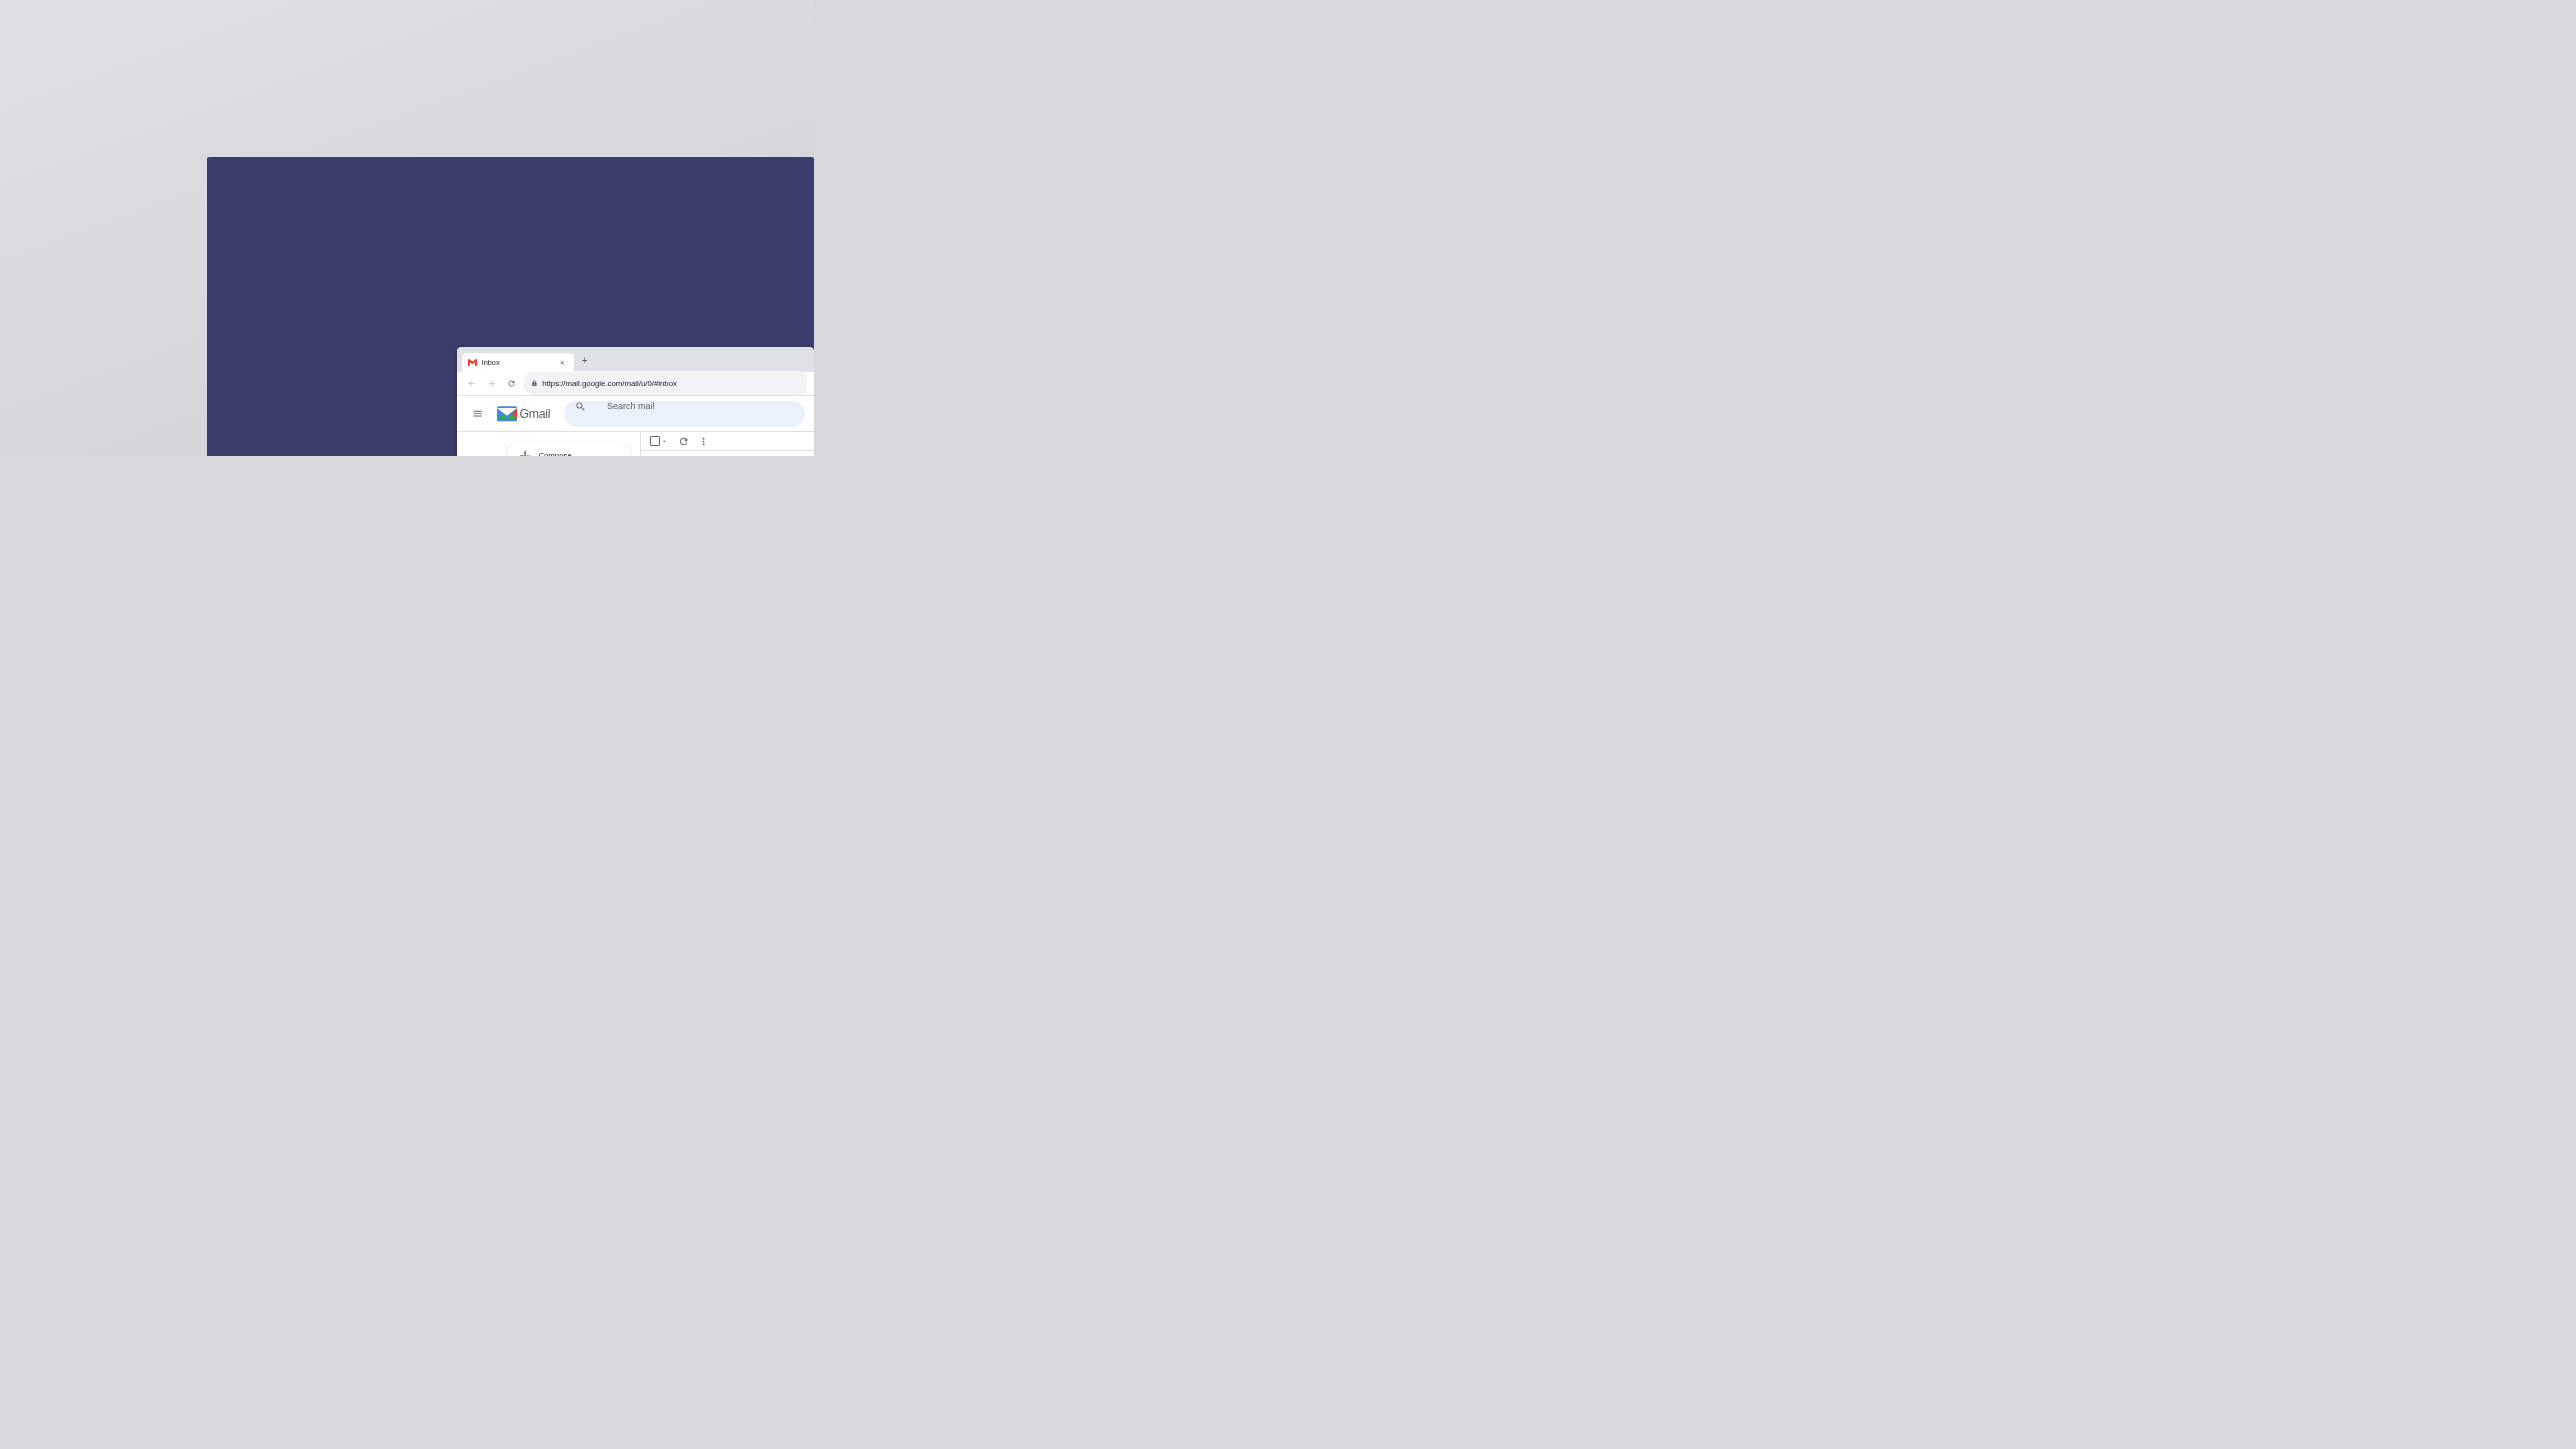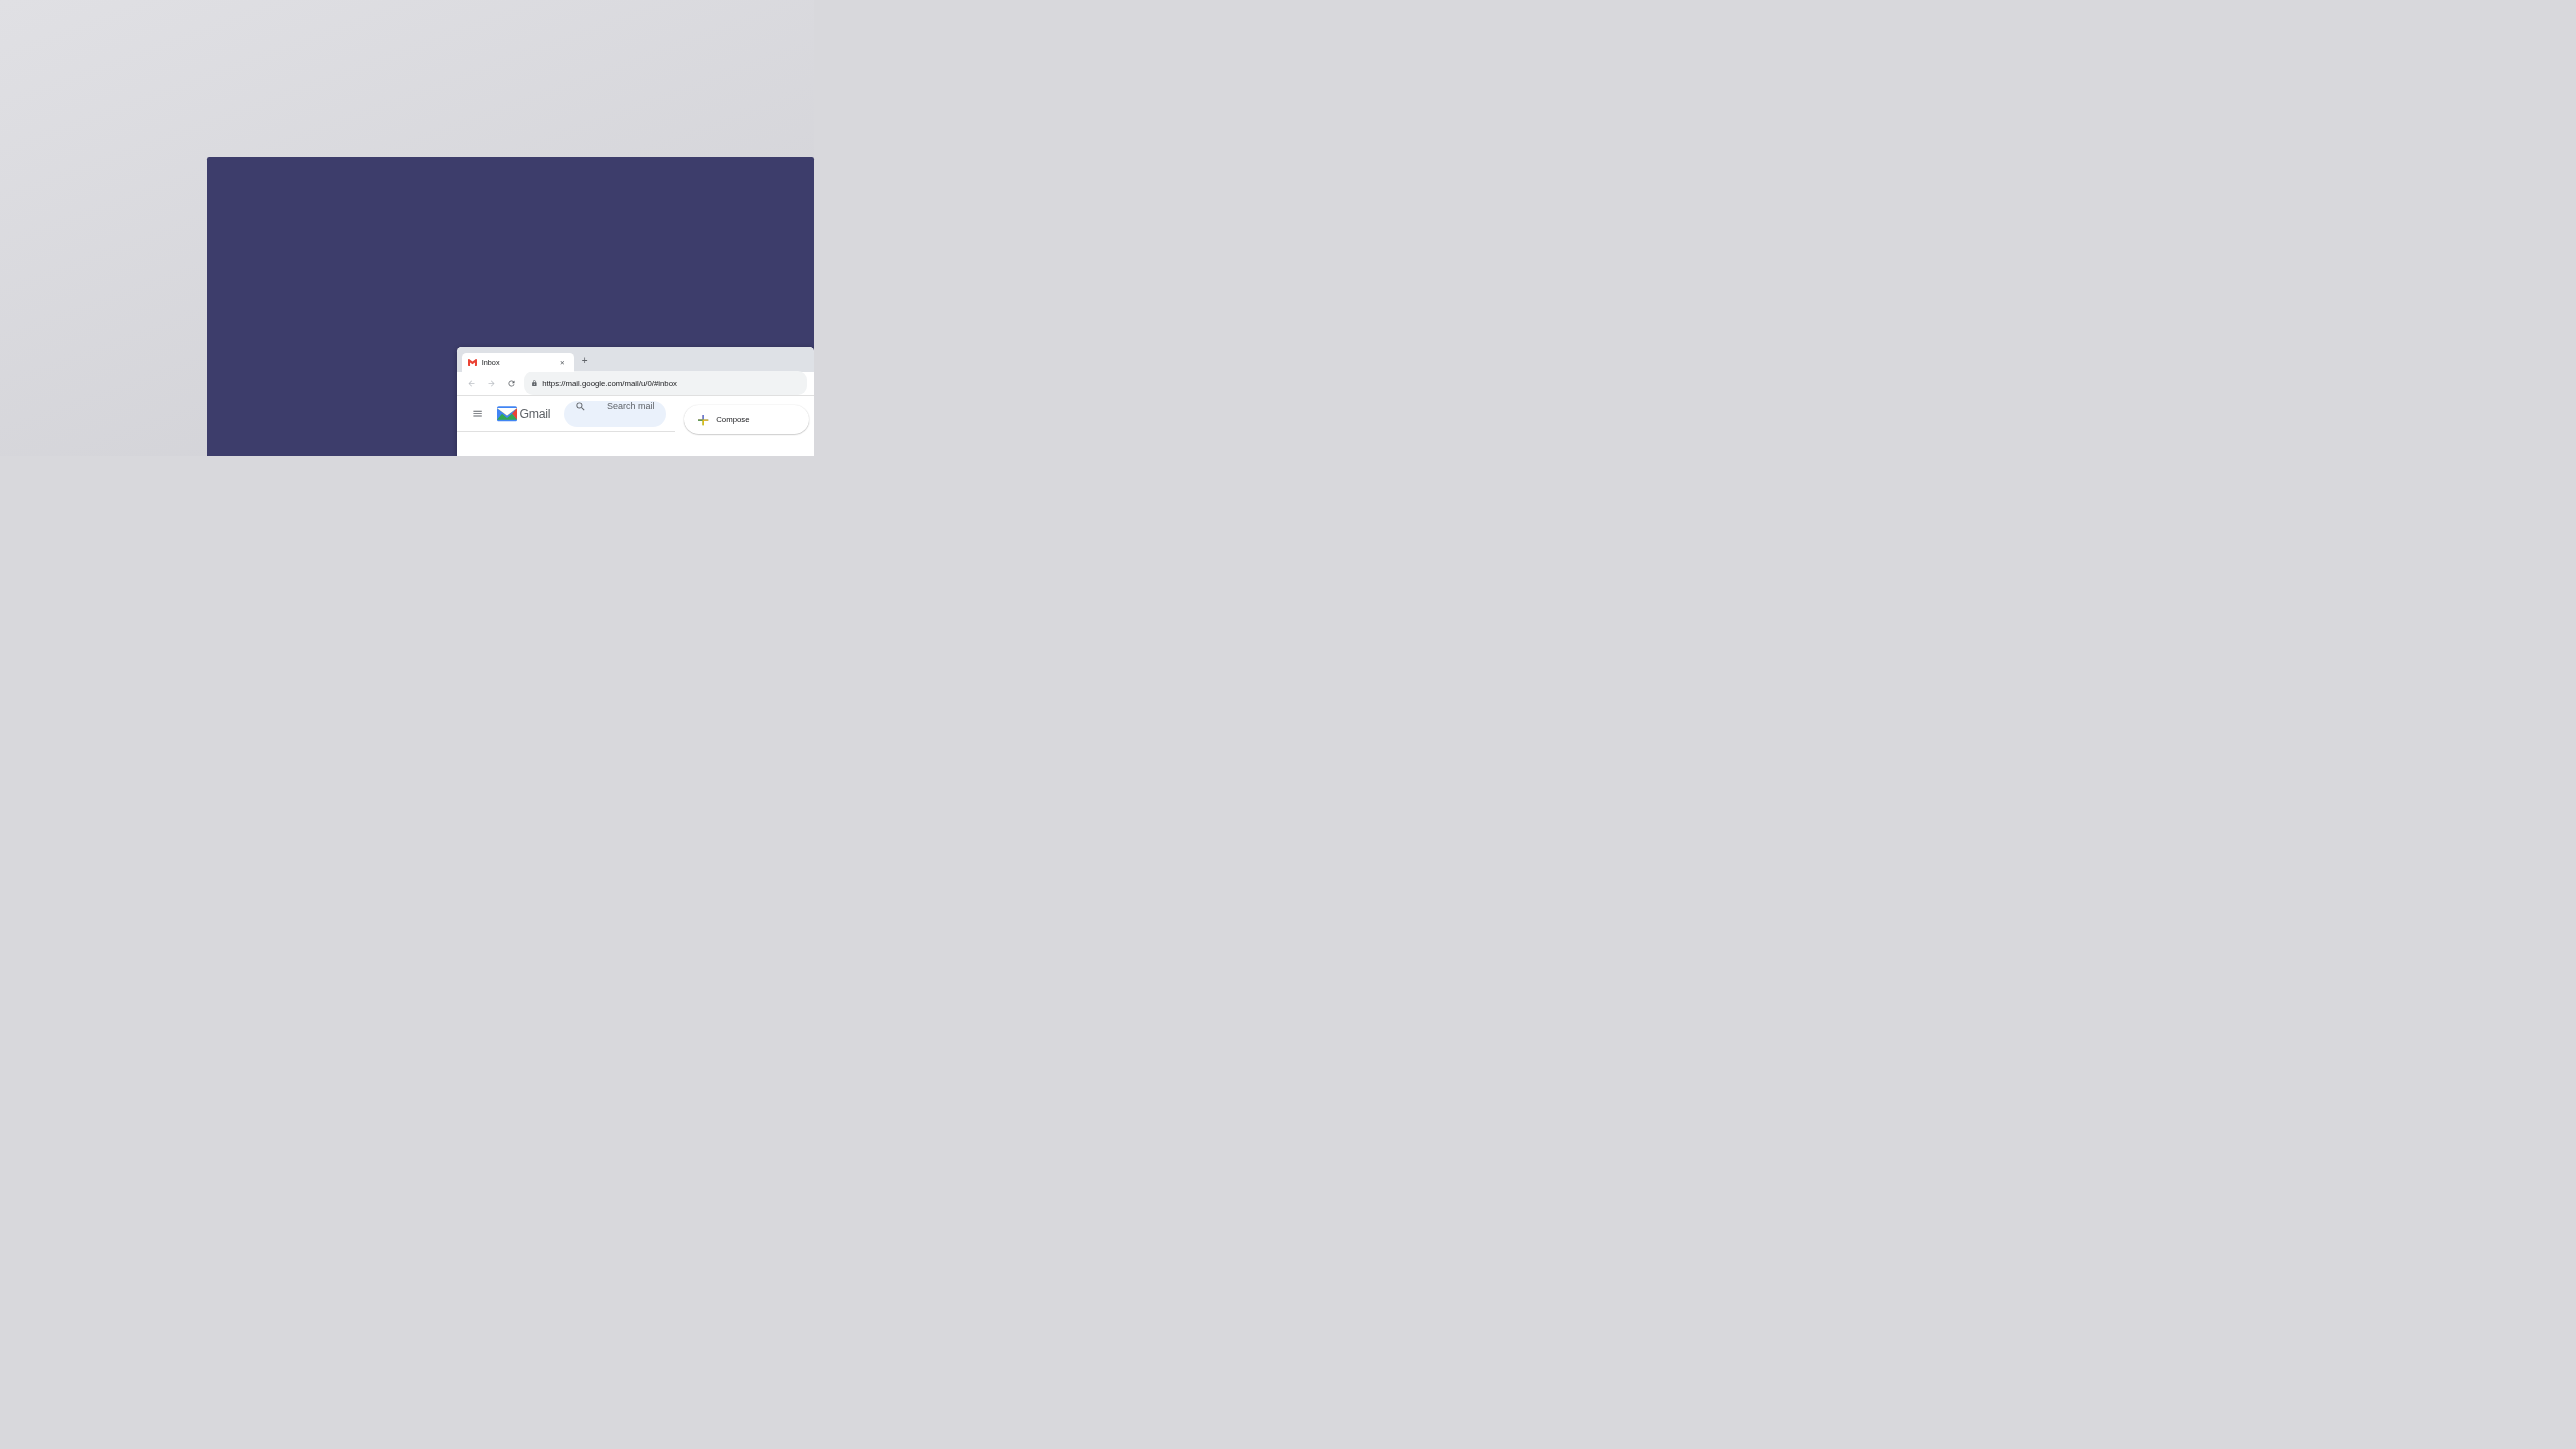--- a/index.html
+++ b/index.html
@@ -163,21 +163,21 @@
 
     .address-text {
       font-size: 7.8px;
       color: #202124;
     }
 
     
     .gmail-content {
       background: #ffffff;
       display: flex;
-      flex-direction: row;
+      flex-direction: column;
       height: calc(100% - 49px);
     }
 
     
     .gmail-header {
       height: 36px;
       display: flex;
       align-items: center;
       padding: 0 9px;
       gap: 9px;
@@ -224,20 +224,21 @@
     .search-placeholder {
       font-size: 9px;
       color: #5f6368;
     }
 
     
     .gmail-body {
       display: flex;
       flex: 1;
       overflow: hidden;
+      margin-left: 40px;
     }
 
     
     .sidebar {
       width: 143px;
       flex-shrink: 0;
       padding: 4.5px 0;
       overflow-y: auto;
     }
 

